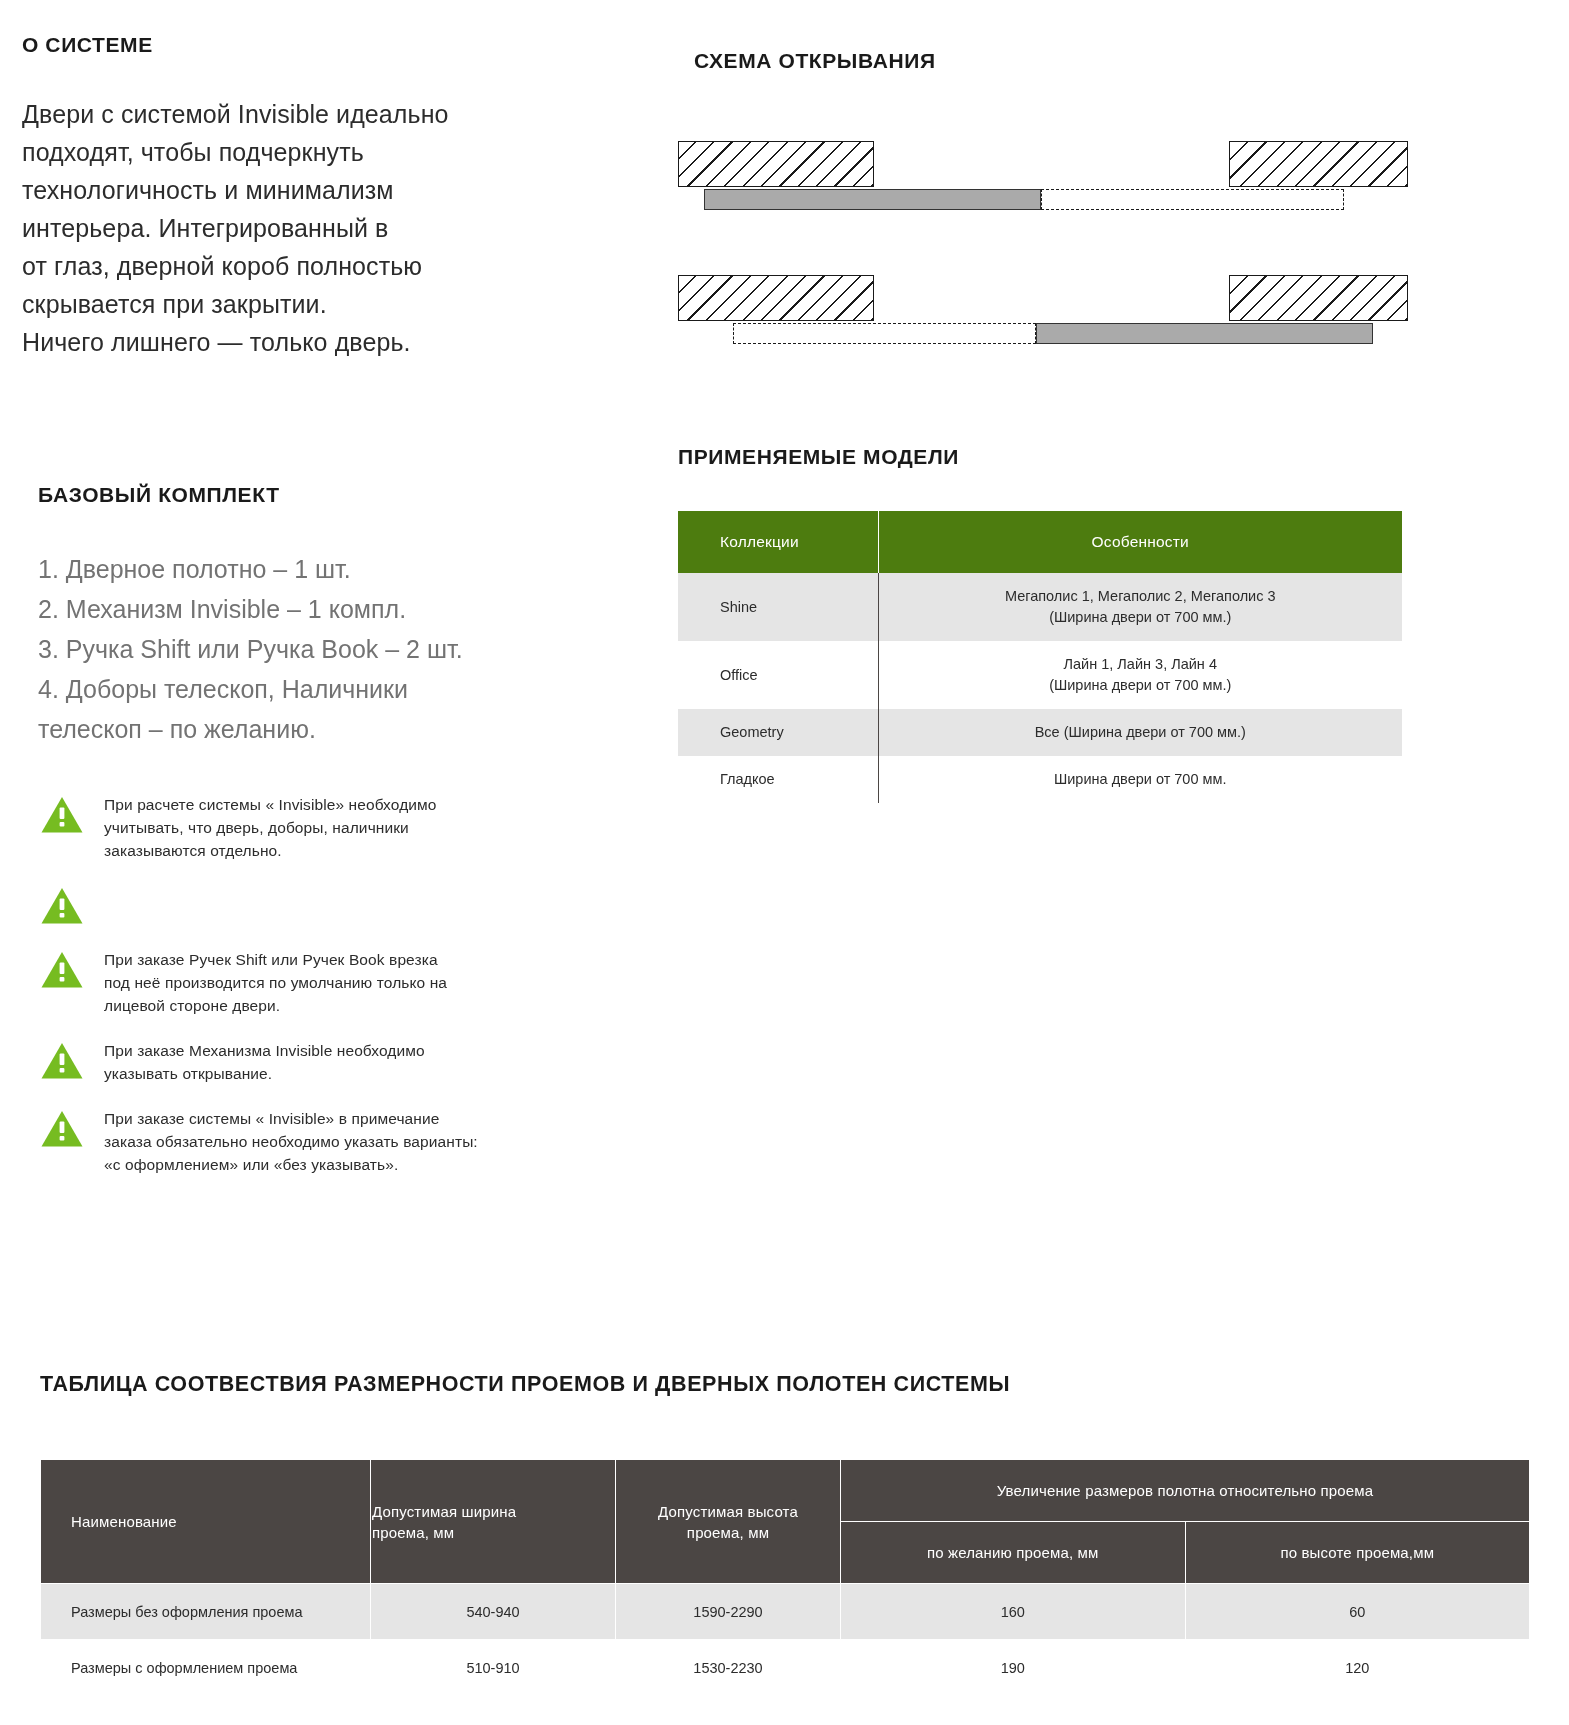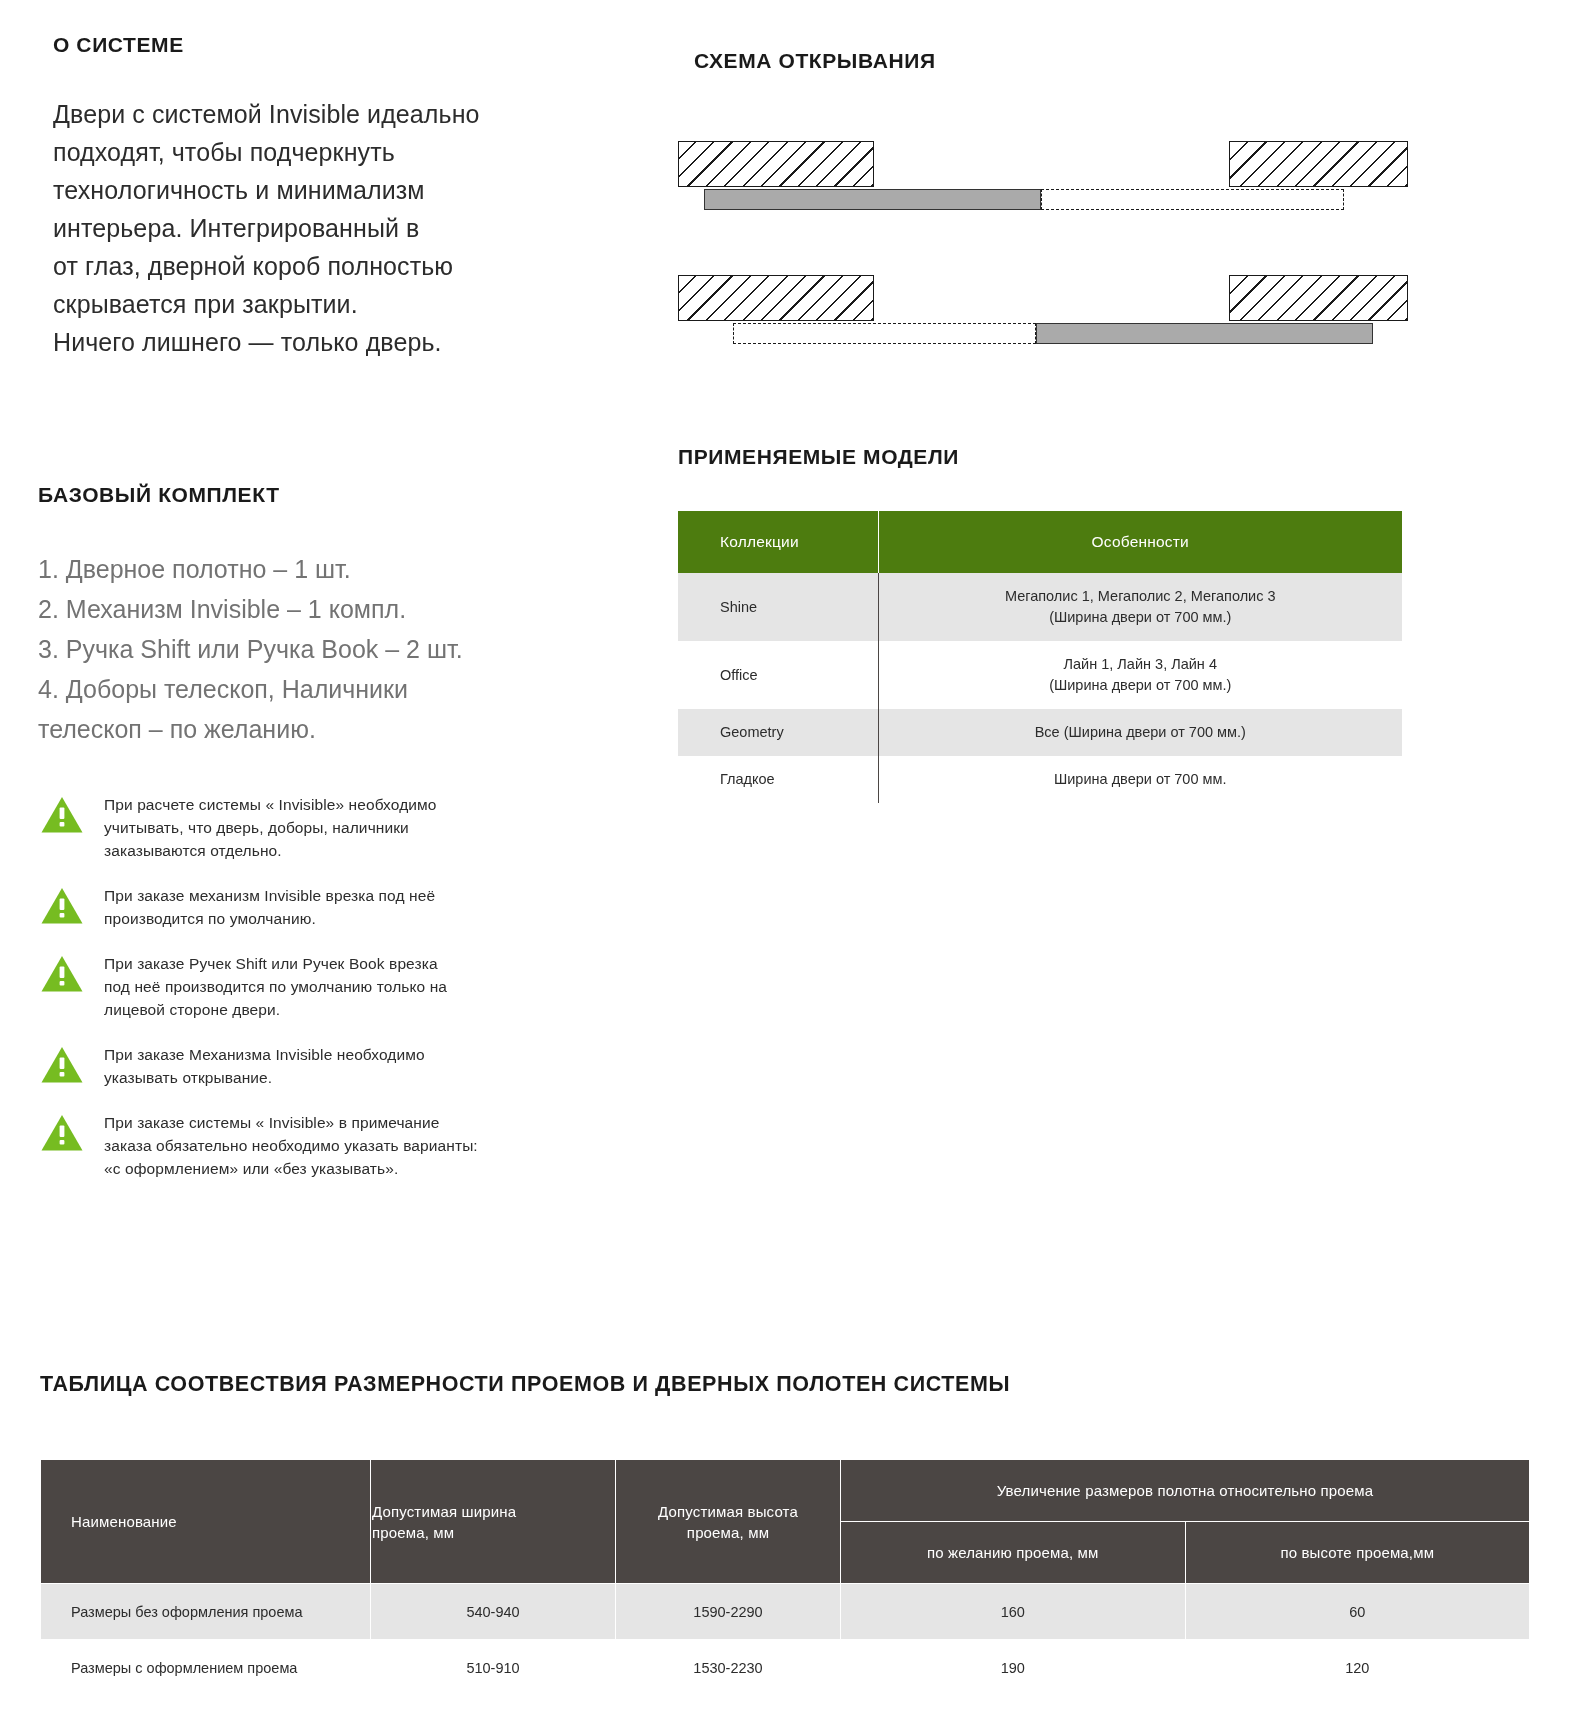--- a/index.html
+++ b/index.html
@@ -22,21 +22,21 @@
     font-size: 21px;
     letter-spacing: 0.6px;
     color: #1a1a1a;
     text-transform: uppercase;
     font-family: "Liberation Sans", sans-serif;
   }
 
   
   #left-col {
     position: absolute;
-    left: 53px;
+    left: 22px;
     top: 33px;
     width: 600px;
   }
   #about-title { margin: 0 0 38px 0; }
   #about-body {
     font-size: 25px;
     line-height: 38px;
     font-weight: 300;
     color: #2c2c2c;
     letter-spacing: 0.1px;
@@ -208,24 +208,20 @@
     </span>
   </div>
 
   <div class="note">
     <span class="note-icon">
       <svg viewBox="0 0 44 40" width="44" height="40" aria-hidden="true">
         <path d="M22 2 L42.5 37.5 L1.5 37.5 Z" fill="#76bc21"></path>
         <rect x="19.6" y="12.5" width="4.8" height="11.5" rx="1" fill="#ffffff"></rect>
         <rect x="19.6" y="27" width="4.8" height="4.6" rx="1" fill="#ffffff"></rect>
       </svg>
-    </span>
-    <span class="note-text">
-      <div>При заказе механизм Invisible врезка под неё</div>
-      <div>производится по умолчанию.</div>
     </span>
   </div>
 
   <div class="note">
     <span class="note-icon">
       <svg viewBox="0 0 44 40" width="44" height="40" aria-hidden="true">
         <path d="M22 2 L42.5 37.5 L1.5 37.5 Z" fill="#76bc21"></path>
         <rect x="19.6" y="12.5" width="4.8" height="11.5" rx="1" fill="#ffffff"></rect>
         <rect x="19.6" y="27" width="4.8" height="4.6" rx="1" fill="#ffffff"></rect>
       </svg>

